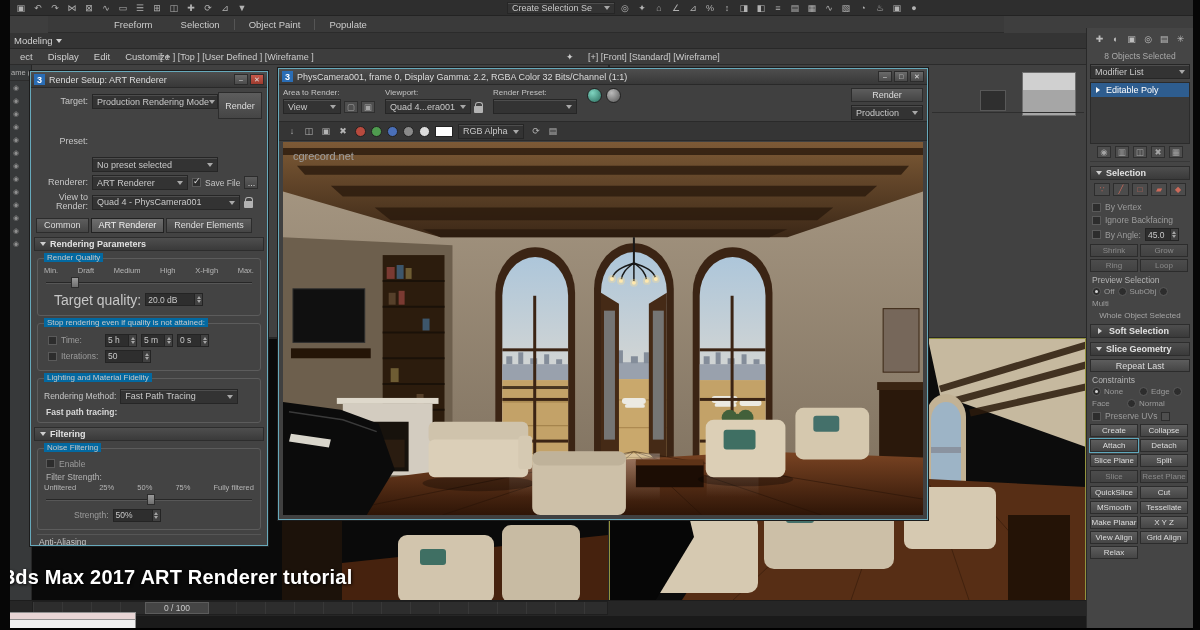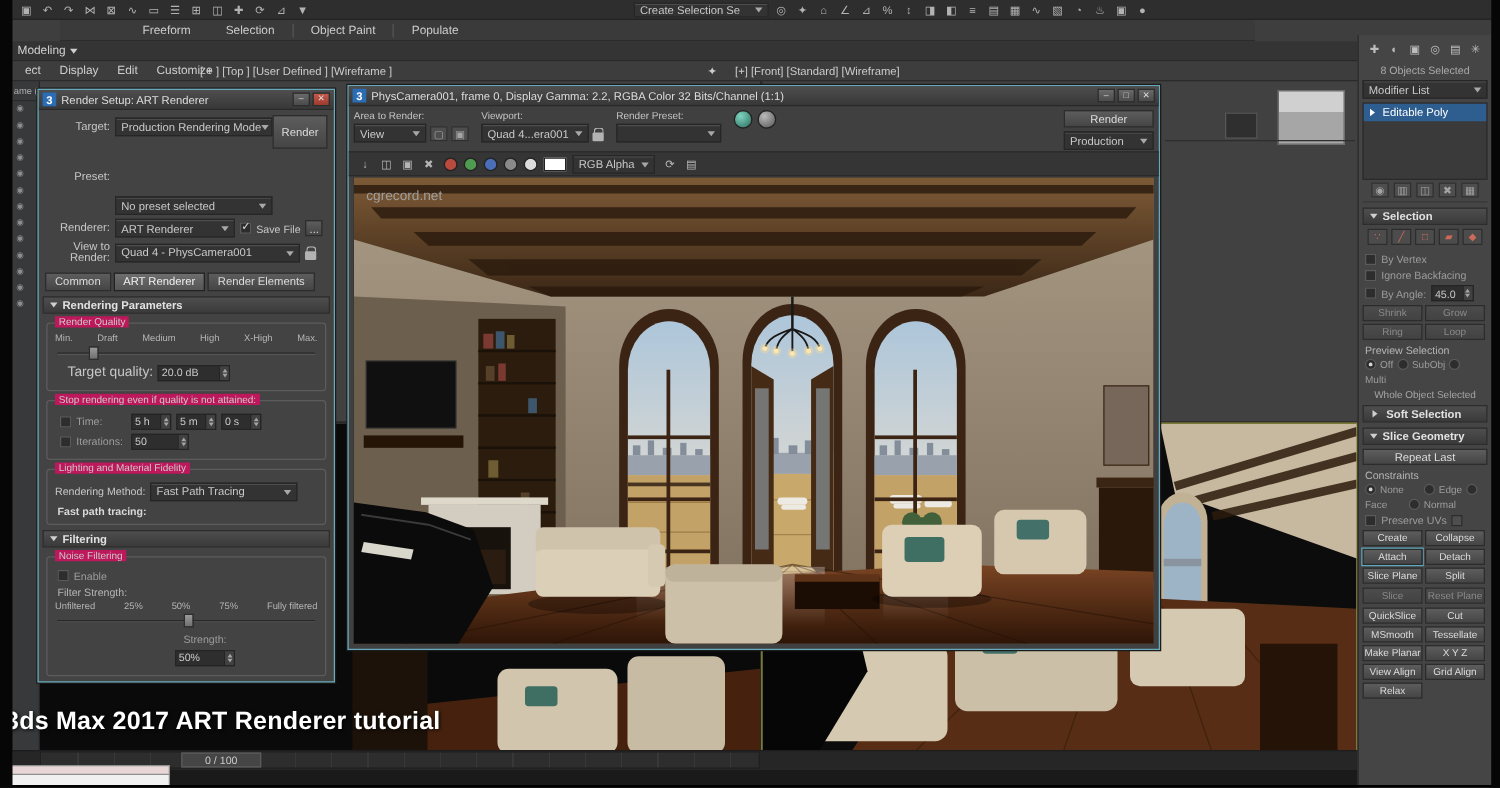--- a/index.html
+++ b/index.html
@@ -27,21 +27,21 @@
   .spinner .sp-arrows i { display:block; width:0; height:0; border:2px solid transparent; }
   .spinner .sp-arrows i.up { border-bottom:3px solid #a5a5a5; }
   .spinner .sp-arrows i.dn { border-top:3px solid #a5a5a5; }
   .tri { width:0; height:0; border:3px solid transparent; display:inline-block; flex:0 0 auto;}
   .tri.dn { border-top:4px solid #cfcfcf; margin-top:3px; }
   .tri.rt { border-left:4px solid #cfcfcf; margin-left:2px; }
   .lock { width:9px; height:7px; background:#b3b3b3; border-radius:1px; position:relative; margin-top:5px; flex:0 0 auto;}
   .lock::before { content:""; position:absolute; top:-4px; left:1px; width:6px; height:4px;
     border:1.5px solid #b3b3b3; border-bottom:none; border-radius:3px 3px 0 0; }
   .group { border:1px solid #5c5c5c; border-radius:3px; position:relative; margin:7px 3px 4px 3px; padding:7px 4px 4px 4px; }
-  .group > .gtitle { position:absolute; top:-6px; left:6px; background:#be185d; padding:0 3px;
+  .group > .gtitle { position:absolute; top:-6px; left:6px; background:#0369a1; padding:0 3px;
     font-size:8px; color:#c9c9c9; white-space:nowrap; }
   .ticks { display:flex; justify-content:space-between; font-size:7.5px; color:#b5b5b5; padding:0 2px; }
   .slider { position:relative; height:13px; margin:1px 4px; }
   .slider .track { position:absolute; left:0; right:0; top:6px; height:2px; background:#272727; border-bottom:1px solid #575757; }
   .slider .handle { position:absolute; top:1px; width:8px; height:11px; background:linear-gradient(#9a9a9a,#6f6f6f); border:1px solid #2d2d2d; }
   .rollout { background:linear-gradient(#4e4e4e,#3a3a3a); border:1px solid #2d2d2d; color:#e2e2e2;
     font-weight:bold; font-size:9px; display:flex; align-items:center; gap:4px; padding:0 5px; height:14px; }
   .win-title { height:16px; background:linear-gradient(#4e4e4e,#383838); border-bottom:1px solid #292929;
     display:flex; align-items:center; padding:0 3px; }
   .win-icon { width:11px; height:11px; background:#2a6db5; color:#fff; font-size:9px; font-weight:bold;
@@ -379,21 +379,21 @@
             <span>Medium</span>
             <span>High</span>
             <span>X-High</span>
             <span>Max.</span>
           </div>
         <div class="slider">
           <div class="track"></div>
           <div class="handle" style="left:12%;"></div>
         </div>
         <div class="rs-row" style="margin-left:12px;">
-          <span style="font-size:11px;color:#c7c7c7;">Target quality:</span>
+          <span style="font-size:14px;color:#c7c7c7;">Target quality:</span>
           <div class="spinner" style="width:58px;">
             <span class="sp-val">20.0 dB</span>
             <span class="sp-arrows">
                 <i class="up"></i>
                 <i class="dn"></i>
               </span>
           </div>
         </div>
       </div>
 
@@ -466,21 +466,21 @@
         <span>Unfiltered</span>
             <span>25%</span>
             <span>50%</span>
             <span>75%</span>
             <span>Fully filtered</span>
           </div>
         <div class="slider">
           <div class="track"></div>
           <div class="handle" style="left:49%;"></div>
         </div>
-        <div class="rs-row" style="margin-left:32px;flex-direction:column;">
+        <div class="rs-row" style="margin-left:32px;">
           <span style="font-size:8.5px;color:#9c9c9c;">Strength:</span>
           <div class="spinner" style="width:48px;">
             <span class="sp-val">50%</span>
             <span class="sp-arrows">
                 <i class="up"></i>
                 <i class="dn"></i>
               </span>
           </div>
         </div>
       </div>

